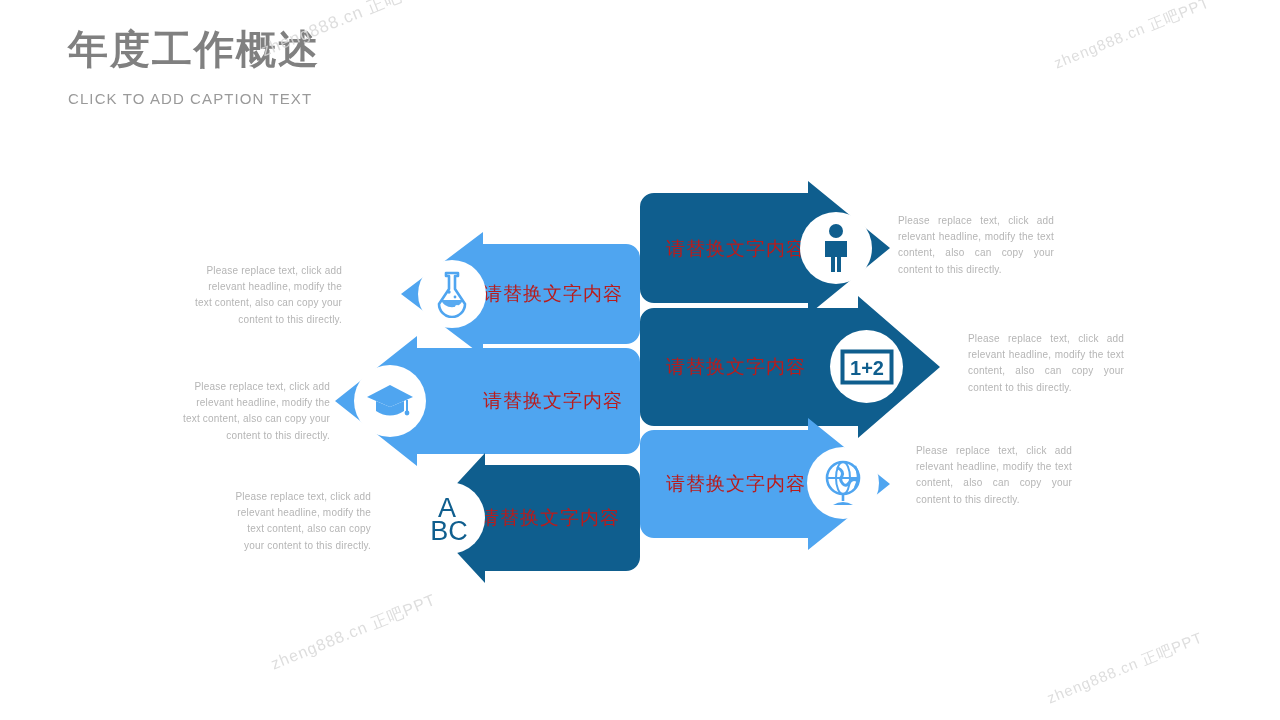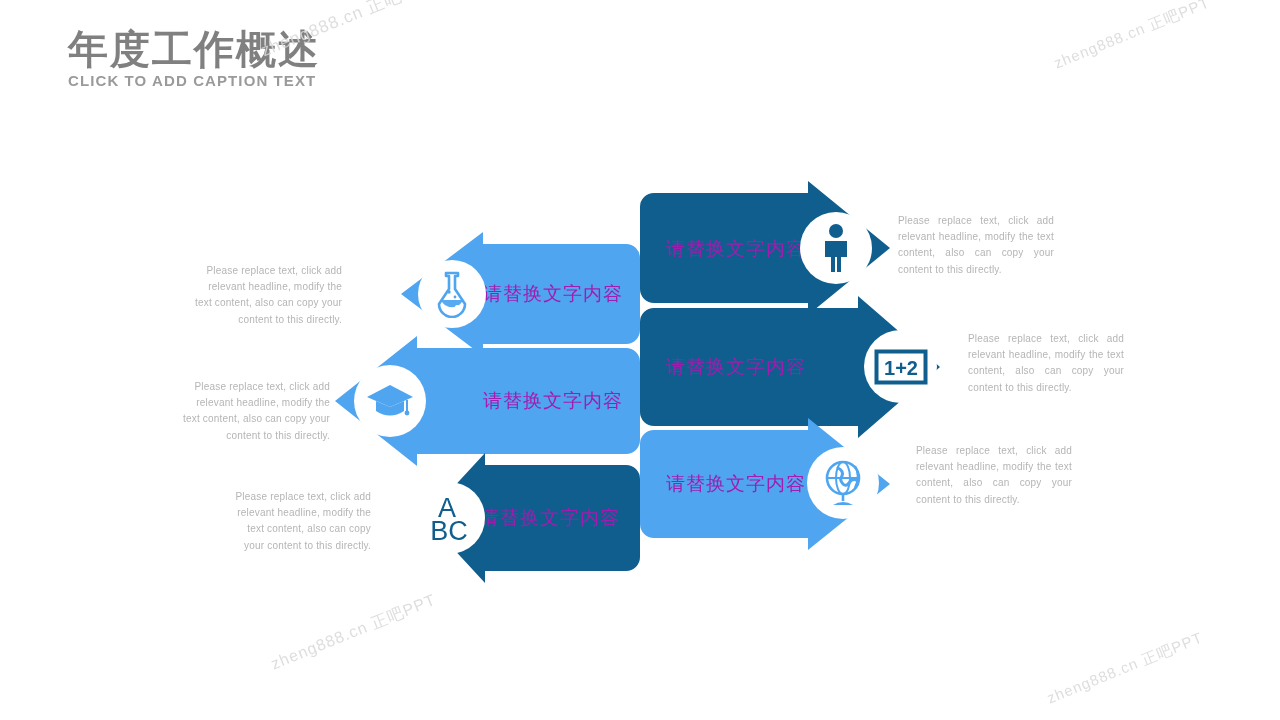--- a/index.html
+++ b/index.html
@@ -22,23 +22,22 @@
     font-weight: bold;
     color: #808080;
     letter-spacing: 2px;
     line-height: 1.15;
     white-space: nowrap;
   }
   #slide-subtitle {
     font-size: 15px;
     color: #9a9a9a;
     letter-spacing: 1.1px;
-    margin-top: 0;
-    white-space: nowrap;
-    font-weight: bold;
+    margin-top: 18px;
+    white-space: nowrap;
   }
 
   
   .wm {
     position: absolute;
     color: #d8d8d8;
     font-size: 15px;
     letter-spacing: 1px;
     white-space: nowrap;
     transform: rotate(-22deg);
@@ -59,21 +58,21 @@
 
   .arrow-shape {
     position: absolute;
     left: 0; top: 0;
     width: 100%; height: 100%;
   }
   .arrow-shape svg { display: block; width: 100%; height: 100%; overflow: visible; }
 
   .arrow-label {
     position: absolute;
-    color: #a21caf;
+    color: #b91c1c;
     font-size: 19px;
     letter-spacing: 1px;
     white-space: nowrap;
     line-height: 1;
   }
 
   .icon-badge {
     position: absolute;
     border-radius: 50%;
     background: #ffffff;
@@ -127,21 +126,21 @@
     </div>
     <div class="caption justify" style="left:898px; top:213px; width:156px;">Please replace text, click add relevant headline, modify the text content, also can copy your content to this directly.</div>
 
     <div class="arrow-row" style="left:640px; top:308px; width:300px; height:118px;">
       <div class="arrow-shape">
         <svg viewBox="0 0 300 118" preserveAspectRatio="none">
           <path d="M 14,0 H 218 V -12 L 300,59 L 218,130 V 118 H 14 A 14,14 0 0 1 0,104 V 14 A 14,14 0 0 1 14,0 Z" fill="#0F5E8E"></path>
         </svg>
       </div>
       <div class="arrow-label" style="left:26px; top:49px;">请替换文字内容</div>
-      <div class="icon-badge" style="left:224px; top:22px; width:73px; height:73px;">
+      <div class="icon-badge" style="left:190px; top:22px; width:73px; height:73px;">
         <svg width="54" height="36" viewBox="0 0 54 36">
           <rect x="2.5" y="2.5" width="49" height="31" fill="none" stroke="#0F5E8E" stroke-width="4"></rect>
           <text x="27" y="26" text-anchor="middle" font-family="Liberation Sans, sans-serif" font-size="20" font-weight="bold" fill="#0F5E8E">1+2</text>
         </svg>
       </div>
     </div>
     <div class="caption justify" style="left:968px; top:331px; width:156px;">Please replace text, click add relevant headline, modify the text content, also can copy your content to this directly.</div>
 
     <div class="arrow-row" style="left:640px; top:430px; width:250px; height:108px;">
       <div class="arrow-shape">

